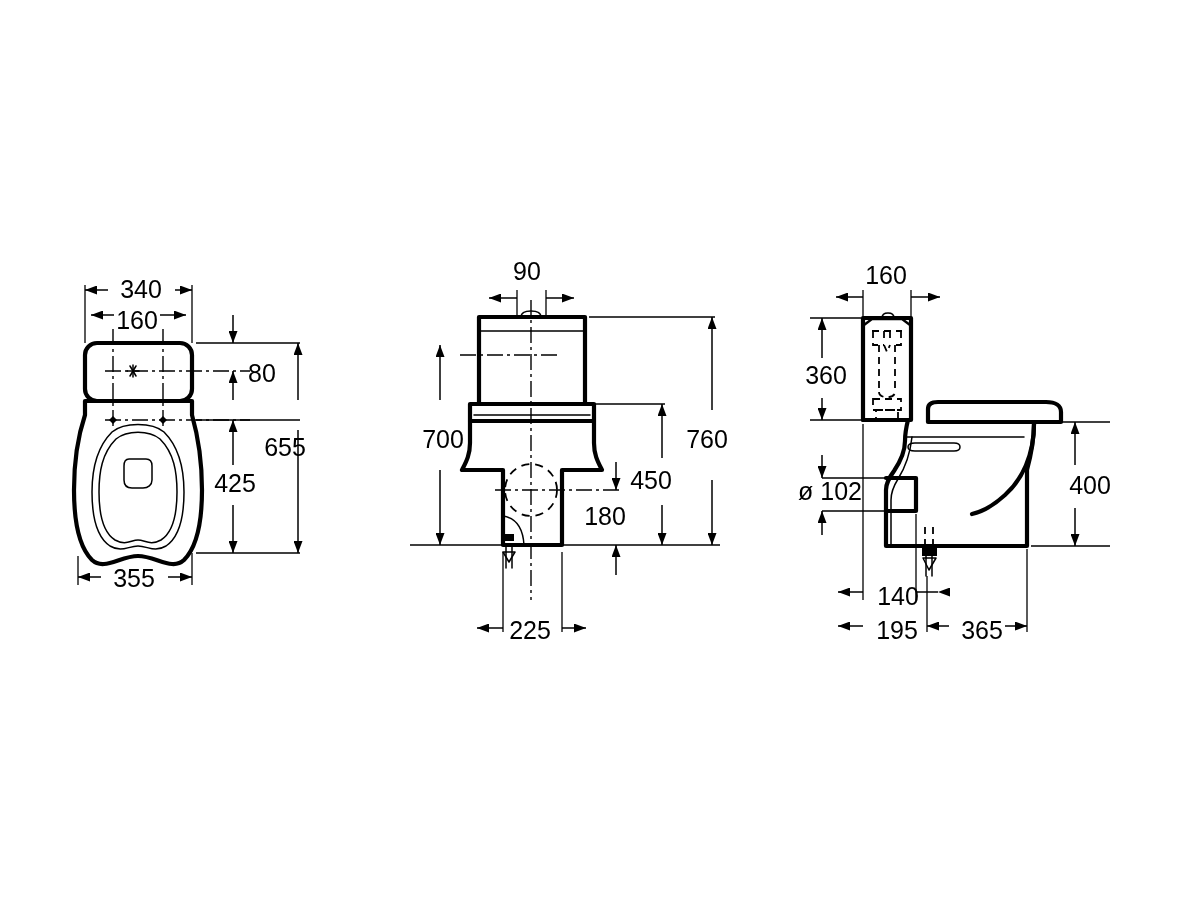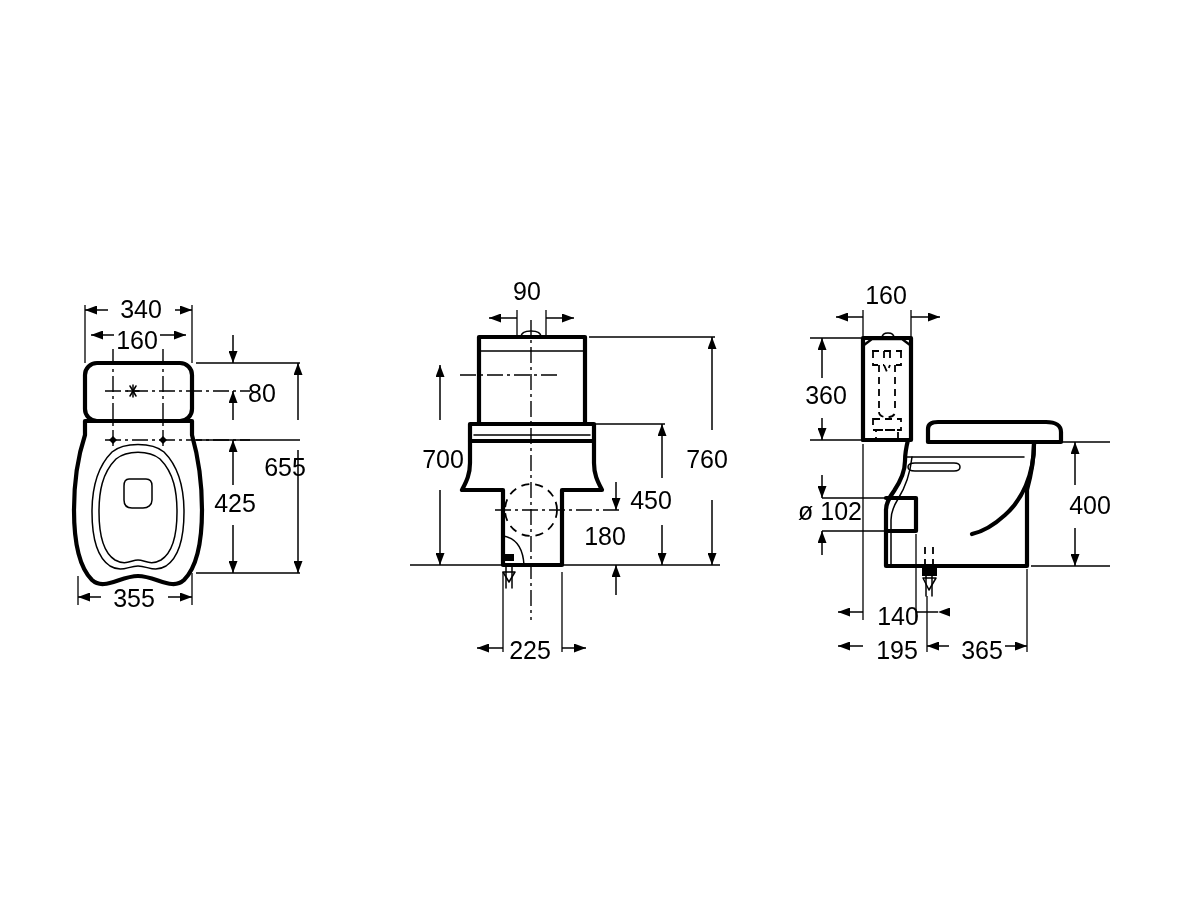--- a/index.html
+++ b/index.html
@@ -12,21 +12,20 @@
     width: 1200px;
     height: 900px;
     font-family: "Liberation Sans", sans-serif;
     overflow: hidden;
   }
   #drawing-root {
     position: relative;
     width: 1200px;
     height: 716px;
     background: #ffffff;
-    margin-top: 20px;
   }
   svg#tech-drawing {
     display: block;
     width: 1200px;
     height: 900px;
   }
   .outline {
     fill: none;
     stroke: #000000;
     stroke-width: 4.2;

